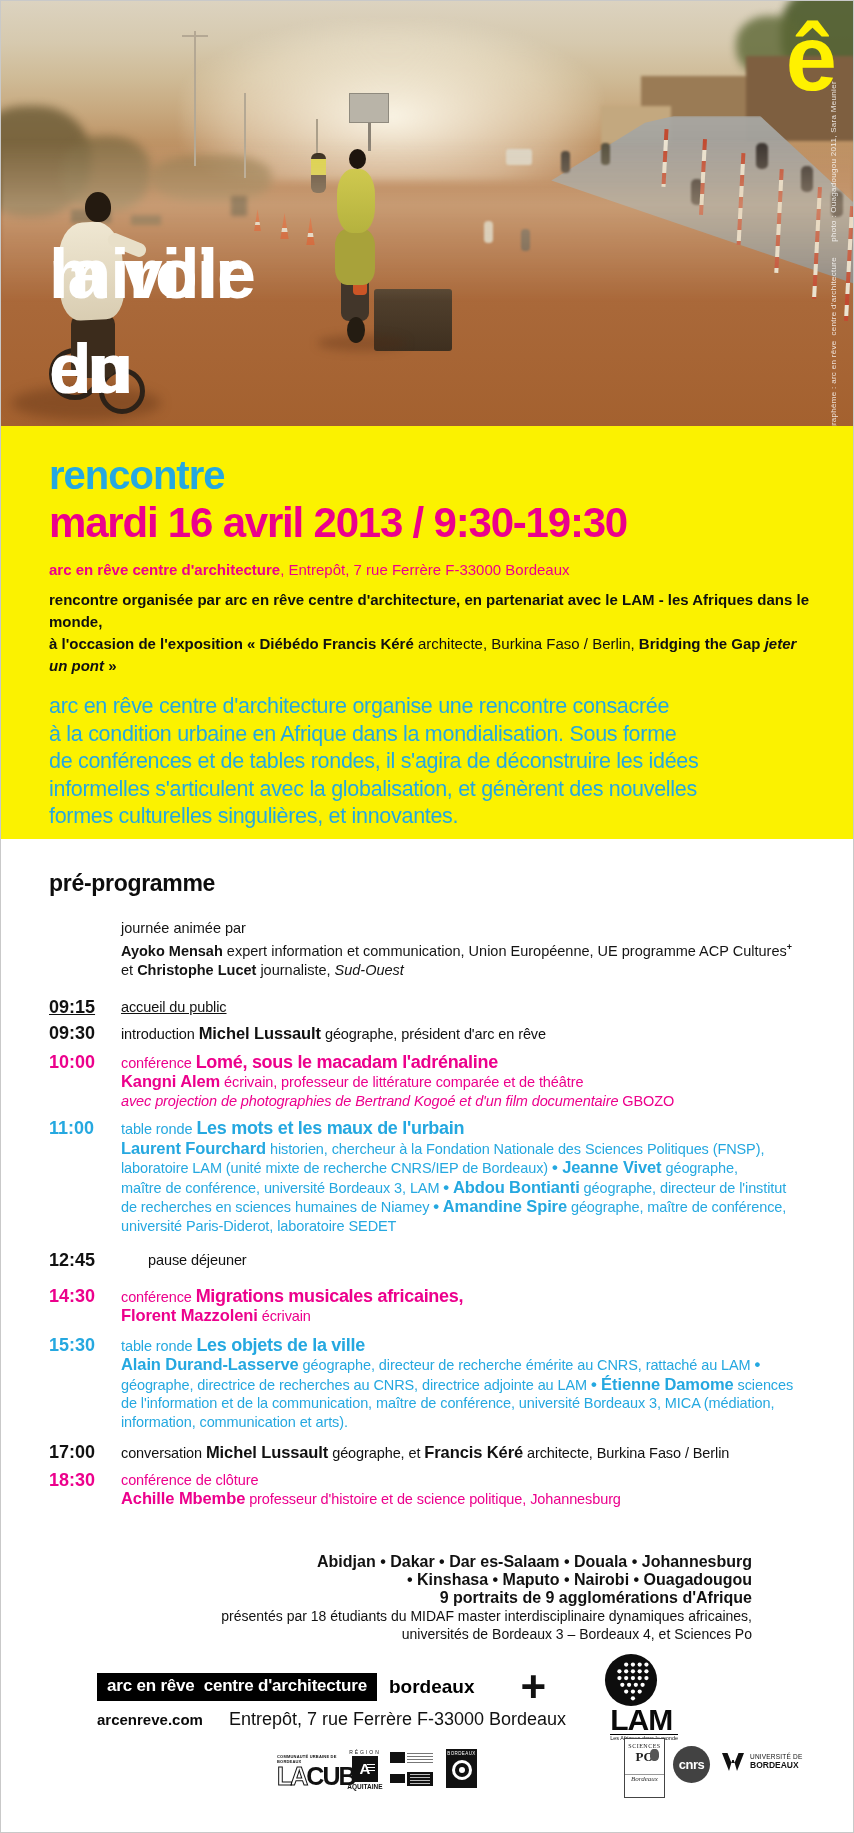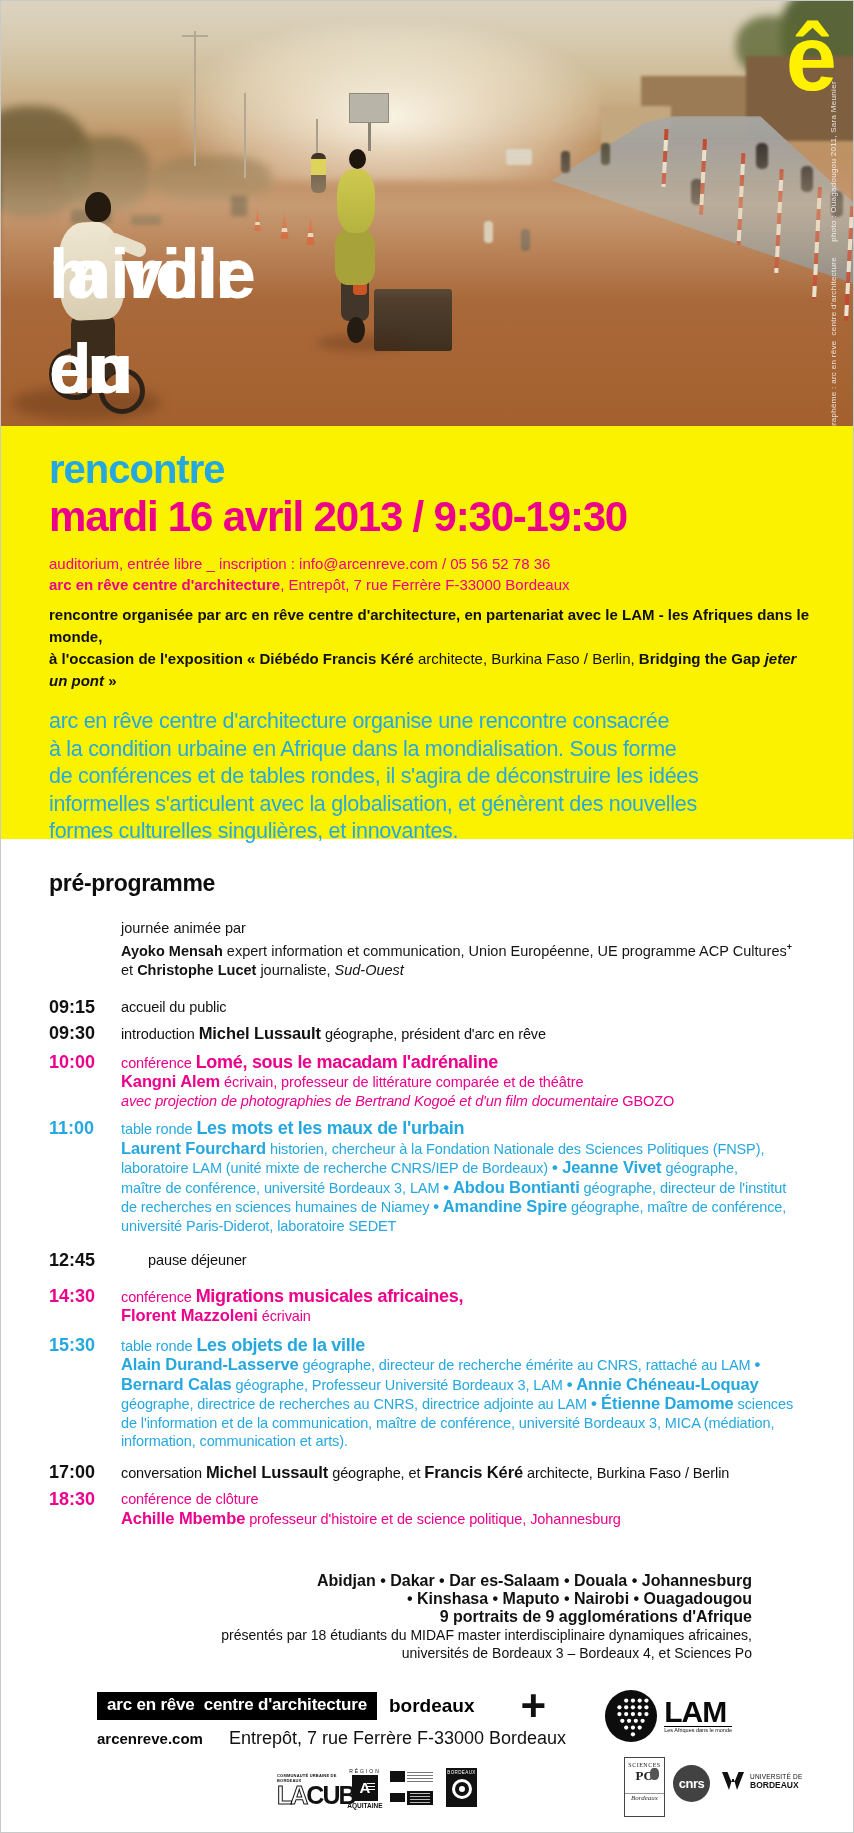--- a/index.html
+++ b/index.html
@@ -75,21 +75,21 @@
   .rider-wheel{left:24px;top:168px;width:18px;height:26px;background:#241c12;border-radius:50%}
 
   .photo-title{position:absolute;left:48px;top:226px;z-index:5;color:#fff;font-weight:700;
     font-size:70px;line-height:95px;letter-spacing:-1px;}
   .e-logo{position:absolute;top:14px;right:16px;z-index:5;color:#FFF100;font-weight:700;
     font-size:92px;line-height:.95;}
   .vcred{position:absolute;right:-160px;top:250px;width:360px;transform:rotate(-90deg);z-index:4;
     font-size:8px;color:rgba(255,255,255,.82);letter-spacing:.3px;text-align:center;white-space:pre;}
 
   
-  .yellow{height:413px;background:var(--yel);padding:22px 40px 0 48px;}
+  .yellow{height:413px;background:var(--yel);padding:28px 40px 0 48px;}
   .kicker{font-size:40px;font-weight:700;color:var(--cyan);letter-spacing:-1px;line-height:1.05;}
   .date{font-size:42px;font-weight:700;color:var(--mag);letter-spacing:-1.2px;line-height:1.12;margin-top:3px;}
   .yinfo{margin-top:13px;font-size:15px;line-height:21px;color:var(--mag);}
   .yorg{margin-top:9px;font-size:15px;line-height:22px;color:#101010;}
   .yintro{margin-top:16px;font-size:21.5px;line-height:27.5px;font-weight:700;color:var(--cyan);letter-spacing:-.3px;}
 
   
   .program{padding:31px 44px 0 48px;background:#fff;}
   .prehead{font-size:23px;font-weight:700;letter-spacing:-.3px;color:#0d0d0d;}
   .pintro{margin:22px 0 0 72px;font-size:14.5px;line-height:19px;color:#141414;}
@@ -107,21 +107,21 @@
   .seg-sup{vertical-align:super;font-size:62%;font-weight:700}
 
   .cities{margin:44px 57px 0 0;text-align:right;font-size:14px;line-height:17px;color:#111;}
   .cities .line{line-height:18px;}
 
   
   .fbar-row{margin-top:30px;height:28px;padding-left:48px;display:flex;align-items:center;}
   .fbrand{background:#000;color:#fff;font-size:17px;font-weight:700;padding:3px 10px 5px;letter-spacing:-.2px;white-space:pre;}
   .fcity{font-size:19px;font-weight:700;margin-left:12px;color:#000;}
   .fplus{font-size:44px;font-weight:700;margin-left:46px;color:#111;line-height:20px;}
-  .flam{margin-left:58px;display:flex;align-items:center;margin-top:20px;}
+  .flam{margin-left:58px;display:flex;align-items:flex-start;margin-top:20px;flex-direction:column;}
   .lam-txt{margin-left:6px;}
   .lam-name{font-size:30px;font-weight:800;letter-spacing:-1px;line-height:26px;color:#0a0a0a;}
   .lam-tag{font-size:5.5px;border-top:1px solid #000;margin-top:1px;color:#111;}
   .fsite-row{margin-top:8px;padding-left:48px;display:flex;align-items:baseline;}
   .fsite{font-size:15px;font-weight:700;color:#0a0a0a;}
   .faddr{font-size:18px;margin-left:26px;color:#111;}
   .flogos{position:relative;height:66px;margin-top:16px;}
   .flogos .lg{position:absolute;}
   .lacub{left:228px;top:8px;width:62px;}
   .lacub-top{font-size:4px;color:#111;font-weight:700;letter-spacing:.2px;}
@@ -229,21 +229,20 @@
       <div>miroir du monde</div>
     </h1>
     <div class="e-logo">ê</div>
     <div class="vcred">graphème : arc en rêve  centre d'architecture      photo : Ouagadougou 2011, Sara Meunier</div>
   </div>
 
   <div class="yellow">
     <div class="kicker">rencontre</div>
     <div class="date">mardi 16 avril 2013 / 9:30-19:30</div>
     <div class="yinfo">
-        <div class="line"><span class="seg-r">auditorium, entrée libre _ inscription : info@arcenreve.com / 05 56 52 78 36</span></div>
         <div class="line"><span class="seg-b">arc en rêve  centre d'architecture</span><span class="seg-r">, Entrepôt, 7 rue Ferrère F-33000 Bordeaux</span></div>
       </div>
     <div class="yorg">
         <div class="line"><span class="seg-b">rencontre organisée par arc en rêve  centre d'architecture, en partenariat avec le LAM - les Afriques dans le monde,</span></div>
         <div class="line"><span class="seg-b">à l'occasion de l'exposition « </span><span class="seg-b">Diébédo Francis Kéré </span><span class="seg-r">architecte, Burkina Faso / Berlin, </span><span class="seg-b">Bridging the Gap </span><span class="seg-bi">jeter un pont</span><span class="seg-b"> »</span></div>
       </div>
     <div class="yintro">
         <div class="line"><span class="seg-r">arc en rêve  centre d'architecture organise une rencontre consacrée</span></div>
         <div class="line"><span class="seg-r">à la condition urbaine en Afrique dans la mondialisation. Sous forme</span></div>
         <div class="line"><span class="seg-r">de conférences et de tables rondes, il s'agira de déconstruire les idées</span></div>
@@ -253,21 +252,21 @@
   </div>
 
   <div class="program">
     <h2 class="prehead">pré-programme</h2>
     <div class="pintro">
         <div class="line"><span class="seg-r">journée animée par</span></div>
         <div class="line"><span class="seg-b">Ayoko Mensah</span><span class="seg-r"> expert information et communication, Union Européenne, UE programme ACP Cultures</span><span class="seg-sup">+</span></div>
         <div class="line"><span class="seg-r">et </span><span class="seg-b">Christophe Lucet</span><span class="seg-r"> journaliste, </span><span class="seg-i">Sud-Ouest</span></div>
       </div>
     <div>
-        <div class="row c-k" style="margin-top: 18px;">
+        <div class="row c-k" style="margin-top: 18px; text-decoration: underline;">
           <div class="time">09:15</div>
           <div class="rcontent">
             <div class="line"><span class="seg-r">accueil du public</span></div>
           </div>
         </div>
         <div class="row c-k" style="margin-top: 8px;">
           <div class="time">09:30</div>
           <div class="rcontent">
             <div class="line"><span class="seg-r">introduction </span><span class="seg-n">Michel Lussault</span><span class="seg-r"> géographe, président d'arc en rêve</span></div>
           </div>
@@ -302,21 +301,20 @@
           <div class="rcontent">
             <div class="line"><span class="seg-r">conférence </span><span class="seg-t">Migrations musicales africaines,</span></div>
             <div class="line"><span class="seg-n">Florent Mazzoleni</span><span class="seg-r"> écrivain</span></div>
           </div>
         </div>
         <div class="row c-c" style="margin-top: 10px;">
           <div class="time">15:30</div>
           <div class="rcontent">
             <div class="line"><span class="seg-r">table ronde </span><span class="seg-t">Les objets de la ville</span></div>
             <div class="line"><span class="seg-n">Alain Durand-Lasserve</span><span class="seg-r"> géographe, directeur de recherche émérite au CNRS, rattaché au LAM </span><span class="seg-n">•</span></div>
-            <div class="line"><span class="seg-n">Bernard Calas</span><span class="seg-r"> géographe, Professeur Université Bordeaux 3, LAM </span><span class="seg-n">• Annie Chéneau-Loquay</span></div>
             <div class="line"><span class="seg-r">géographe, directrice de recherches au CNRS, directrice adjointe au LAM </span><span class="seg-n">• Étienne Damome</span><span class="seg-r"> sciences</span></div>
             <div class="line"><span class="seg-r">de l'information et de la communication, maître de conférence, université Bordeaux 3, MICA (médiation,</span></div>
             <div class="line"><span class="seg-r">information, communication et arts).</span></div>
           </div>
         </div>
         <div class="row c-k" style="margin-top: 12px;">
           <div class="time">17:00</div>
           <div class="rcontent">
             <div class="line"><span class="seg-r">conversation </span><span class="seg-n">Michel Lussault</span><span class="seg-r"> géographe, et </span><span class="seg-n">Francis Kéré</span><span class="seg-r"> architecte, Burkina Faso / Berlin</span></div>
           </div>

